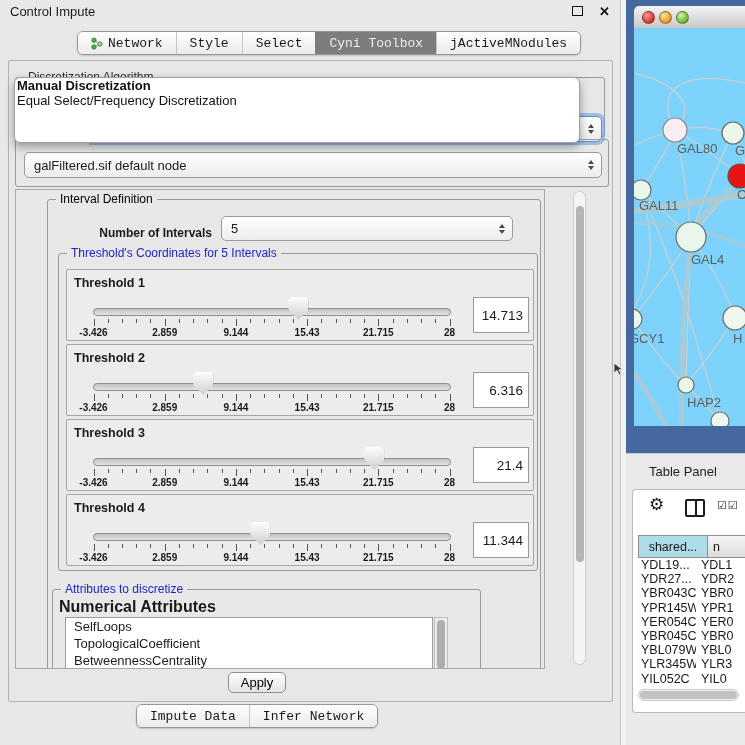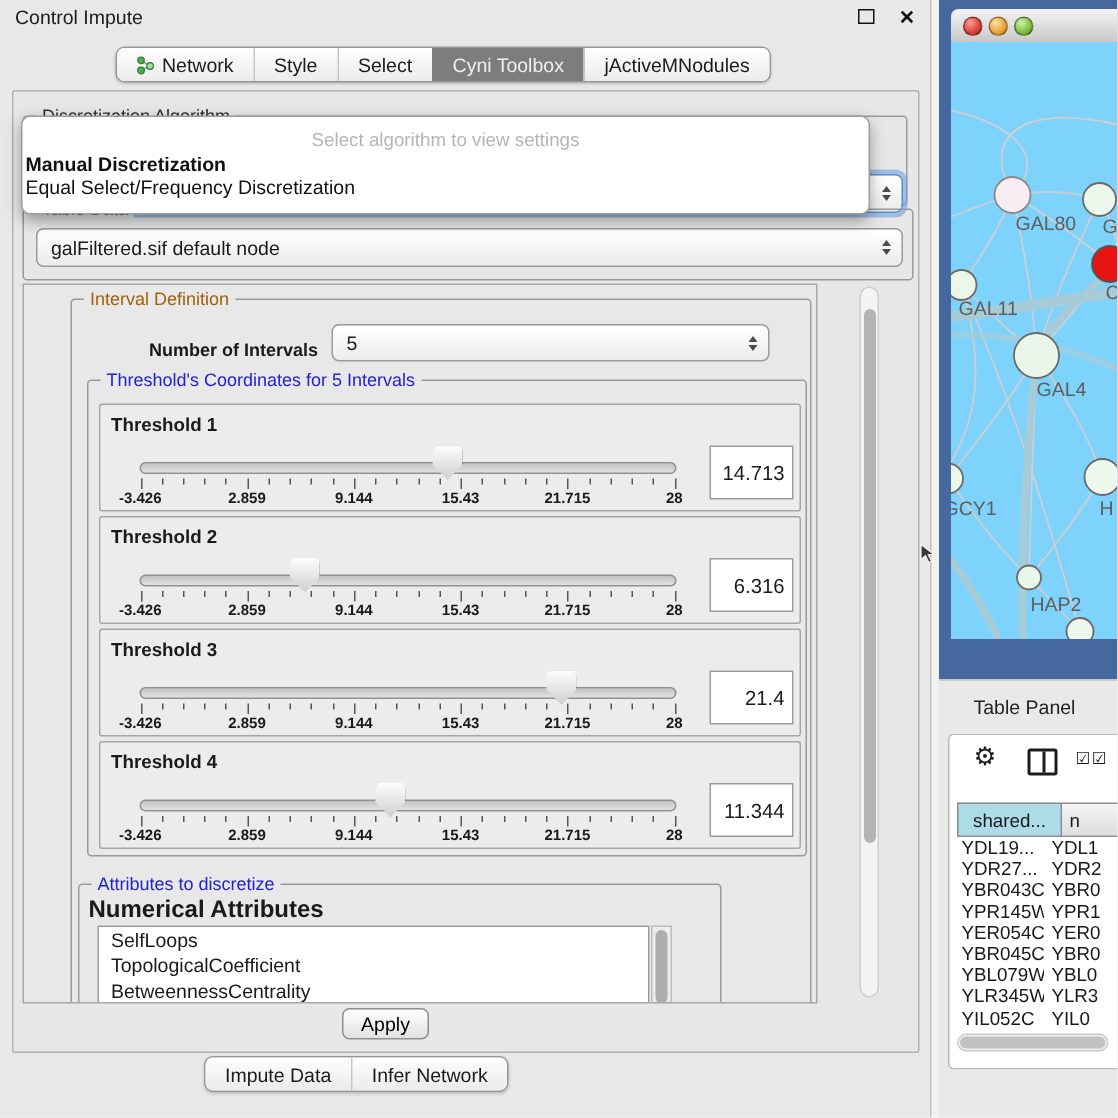--- a/index.html
+++ b/index.html
@@ -9,36 +9,36 @@
   
   .control-window{position:absolute;left:0;top:0;width:620px;height:745px;
       background:#e8e8e8;border-right:1px solid #c2c2c2;}
   .titlebar{height:22px;display:flex;align-items:center;padding:0 10px;font-size:13px;color:#1c1c1c;}
   .titlebar .spacer{flex:1;}
   .float-box{width:9px;height:8px;border:1.5px solid #121212;display:inline-block;margin-right:16px;}
   .close-x{font-weight:bold;font-size:13px;color:#111;line-height:1;}
 
   
   .seg{position:absolute;display:flex;height:22px;border:1px solid #979797;border-radius:6px;
-       overflow:hidden;background:#fdfdfd;box-shadow:0 1px 2px rgba(0,0,0,.18);}
+       overflow:hidden;background:#fdfdfd;box-shadow:0 1px 2px rgba(0,0,0,.18);font-family:Liberation Mono, monospace;}
   .seg-btn{display:flex;align-items:center;gap:5px;padding:0 13px;font-size:13px;
        background:linear-gradient(#fefefe,#ebebeb);border-left:1px solid #c6c6c6;white-space:nowrap;cursor:default;}
   .seg-btn:first-child{border-left:none;}
   .seg-btn.selected{background:#7d7d7d;color:#efefef;border-left-color:#7d7d7d;}
   .top-tabs{left:77px;top:31px;}
   .bottom-tabs{left:136px;top:704px;}
 
   .content-panel{position:absolute;left:8px;top:60px;width:603px;height:640px;
       background:#e7e7e7;border:1px solid #b2b2b2;border-radius:2px;}
 
   
   .group{position:absolute;border:1px solid #9a9a9a;border-radius:3px;}
   .group-title{position:absolute;top:-8px;left:8px;background:#e7e7e7;padding:0 4px;font-size:12px;line-height:14px;}
   .gt-dark{color:#2d2d2d;}
-  .gt-green{color:#a16207;}
+  .gt-green{color:#000000;}
   .gt-blue{color:#2222cc;}
   .inner-panel .group-title{background:#e8e8e8;}
 
   .algo-group{left:6px;top:16px;width:588px;height:58px;}
   .td-group{left:6px;top:78px;width:592px;height:46px;}
 
   .combo{position:absolute;display:flex;align-items:center;font-size:13px;padding-left:9px;
       background:linear-gradient(#ffffff,#ececec);border:1px solid #9b9b9b;border-radius:5px;box-sizing:border-box;}
   .combo-arrows{position:absolute;right:7px;top:50%;transform:translateY(-50%);display:flex;flex-direction:column;gap:2px;}
   .combo-arrows i{display:block;width:0;height:0;border-left:3.5px solid transparent;border-right:3.5px solid transparent;}
@@ -173,21 +173,20 @@
         <span class="group-title gt-dark">Discretization Algorithm</span>
         <div class="combo algo-combo">
           <span class="combo-arrows">
               <i class="up"></i>
               <i class="dn"></i>
             </span>
         </div>
       </div>
 
       <div class="popup">
-        <div class="popup-ph">Select algorithm to view settings</div>
         <div id="popupItems">
             <div class="popup-item first">Manual Discretization</div>
             <div class="popup-item">Equal Select/Frequency Discretization</div>
           </div>
       </div>
 
       <div class="group td-group">
         <span class="group-title gt-dark">Table Data</span>
         <div class="combo td-combo">
           <span>galFiltered.sif default node</span>

